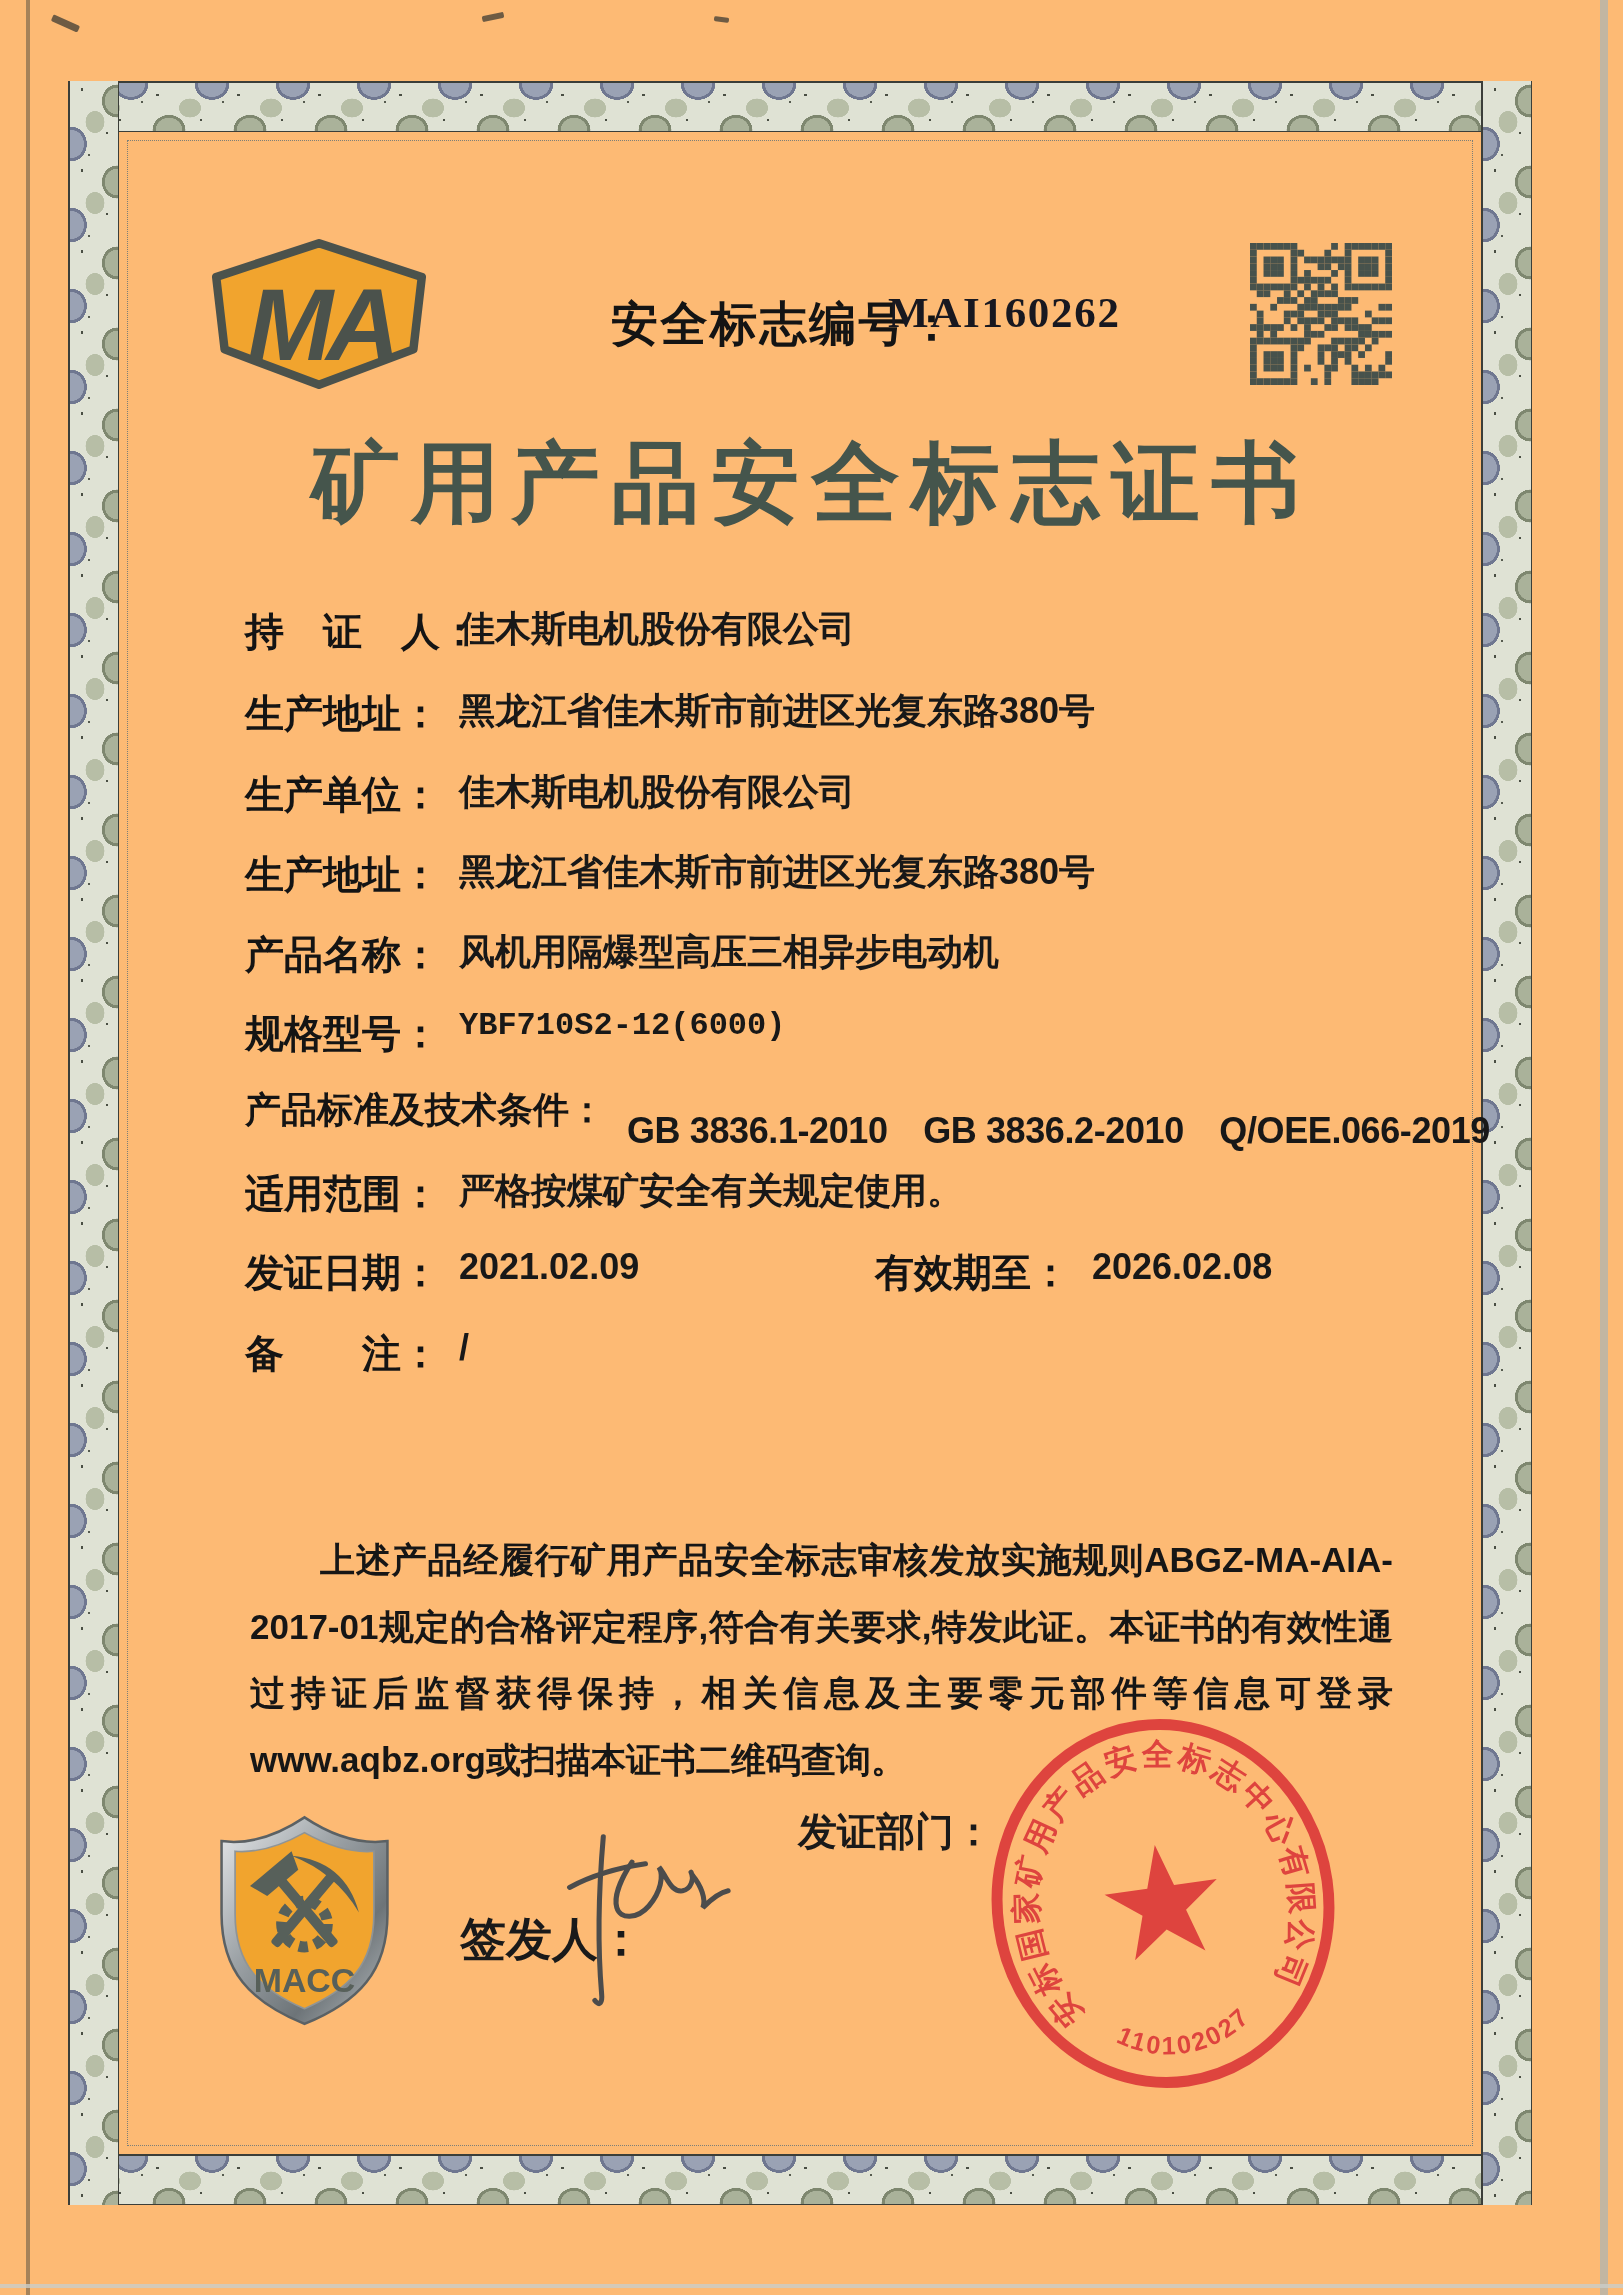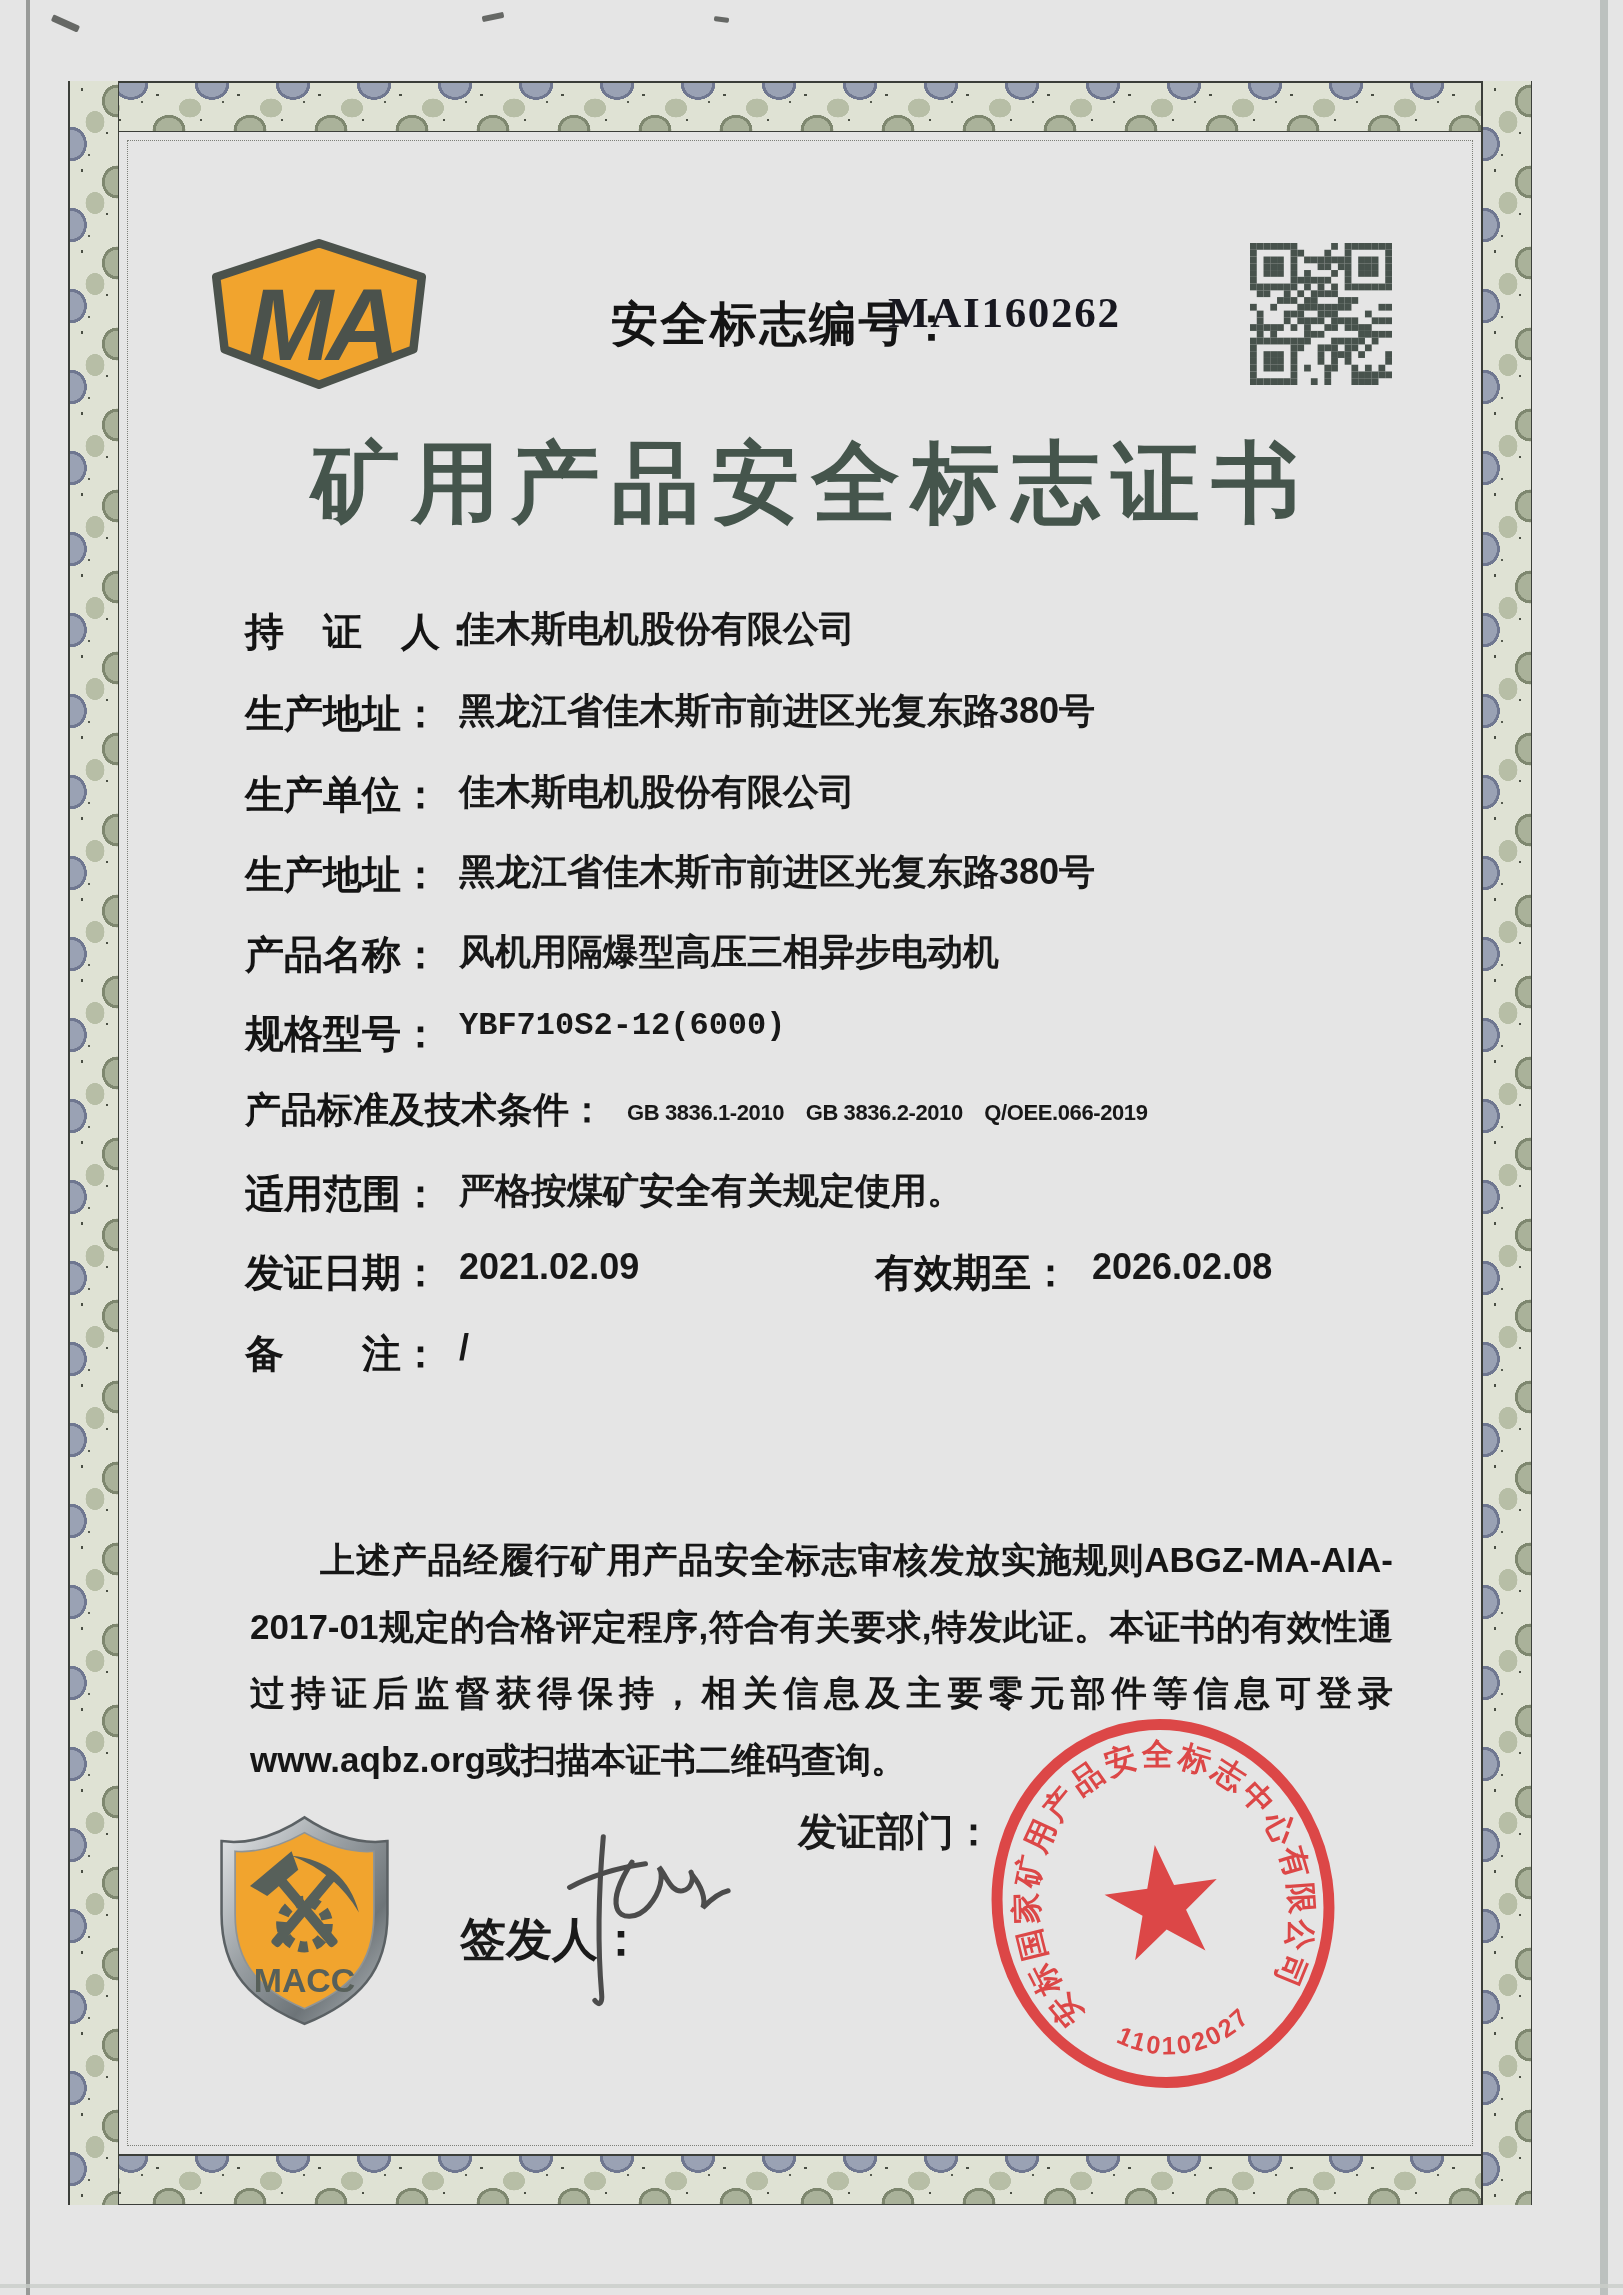--- a/index.html
+++ b/index.html
@@ -1,18 +1,18 @@
 <!DOCTYPE html>
 <html style="font-size:13.5px"><head>
 <meta charset="utf-8">
 <style>
   html,body{margin:0;padding:0;background:#ffffff;}
   body{width:1623px;height:2295px;position:relative;overflow:hidden;
        font-family:"Liberation Sans",sans-serif;-webkit-font-smoothing:antialiased;}
-  .page{position:absolute;inset:0;background:#e5e5e5;}
+  .page{position:absolute;inset:0;background:#fdba74;}
 
   
   .scan-left{position:absolute;left:26px;top:0;width:4.2px;height:2295px;background:#3a3d3a;opacity:.45;}
   .scan-right{position:absolute;left:1600px;top:0;width:7.6px;height:2295px;background:#aeb4b1;opacity:.75;}
   .scan-bottom{position:absolute;left:0;top:2284px;width:1623px;height:4.2px;background:#c9cdc9;opacity:.8;}
   .speck{position:absolute;background:#30332f;opacity:.7;border-radius:1.7px;}
 
   
   .frame{position:absolute;left:68px;top:81px;width:1464px;height:2124px;}
   .strip{position:absolute;background-color:#dfe2d4;}
@@ -52,21 +52,21 @@
   
   .cert-title{position:absolute;left:0;top:424px;width:1623px;text-align:center;
     font-family:Liberation Serif, serif;font-weight:bold;font-size:88px;
     color:#45554c;letter-spacing:12px;}
 
   
   .row{position:absolute;left:0;width:1623px;height:51px;}
   .flabel{position:absolute;left:245px;font-size:39px;font-weight:bold;color:#141414;white-space:pre;}
   .fvalue{position:absolute;left:459px;font-size:36px;font-weight:bold;color:#181818;white-space:pre;}
   .row-standards .flabel{font-size:36px;}
-  .row-standards .fvalue{left:627px;font-size:22px;letter-spacing:-0.4px;top:12px;}
+  .row-standards .fvalue{left:627px;font-size:36px;letter-spacing:-0.4px;top:21px;}
   .fvalue.num{font-size:32px;letter-spacing:0px;font-family:Liberation Mono, monospace;}
   .flabel2{position:absolute;left:875px;font-size:39px;font-weight:bold;color:#141414;white-space:pre;}
   .fvalue2{position:absolute;left:1092px;font-size:36px;font-weight:bold;color:#181818;white-space:pre;}
   .fvalue.date{font-size:36px;}
 
   
   .statement{position:absolute;left:250px;top:1527px;width:1143px;
     font-size:35px;line-height:1.9;font-weight:600;color:#161616;
     text-indent:2em;text-align:justify;}
 

